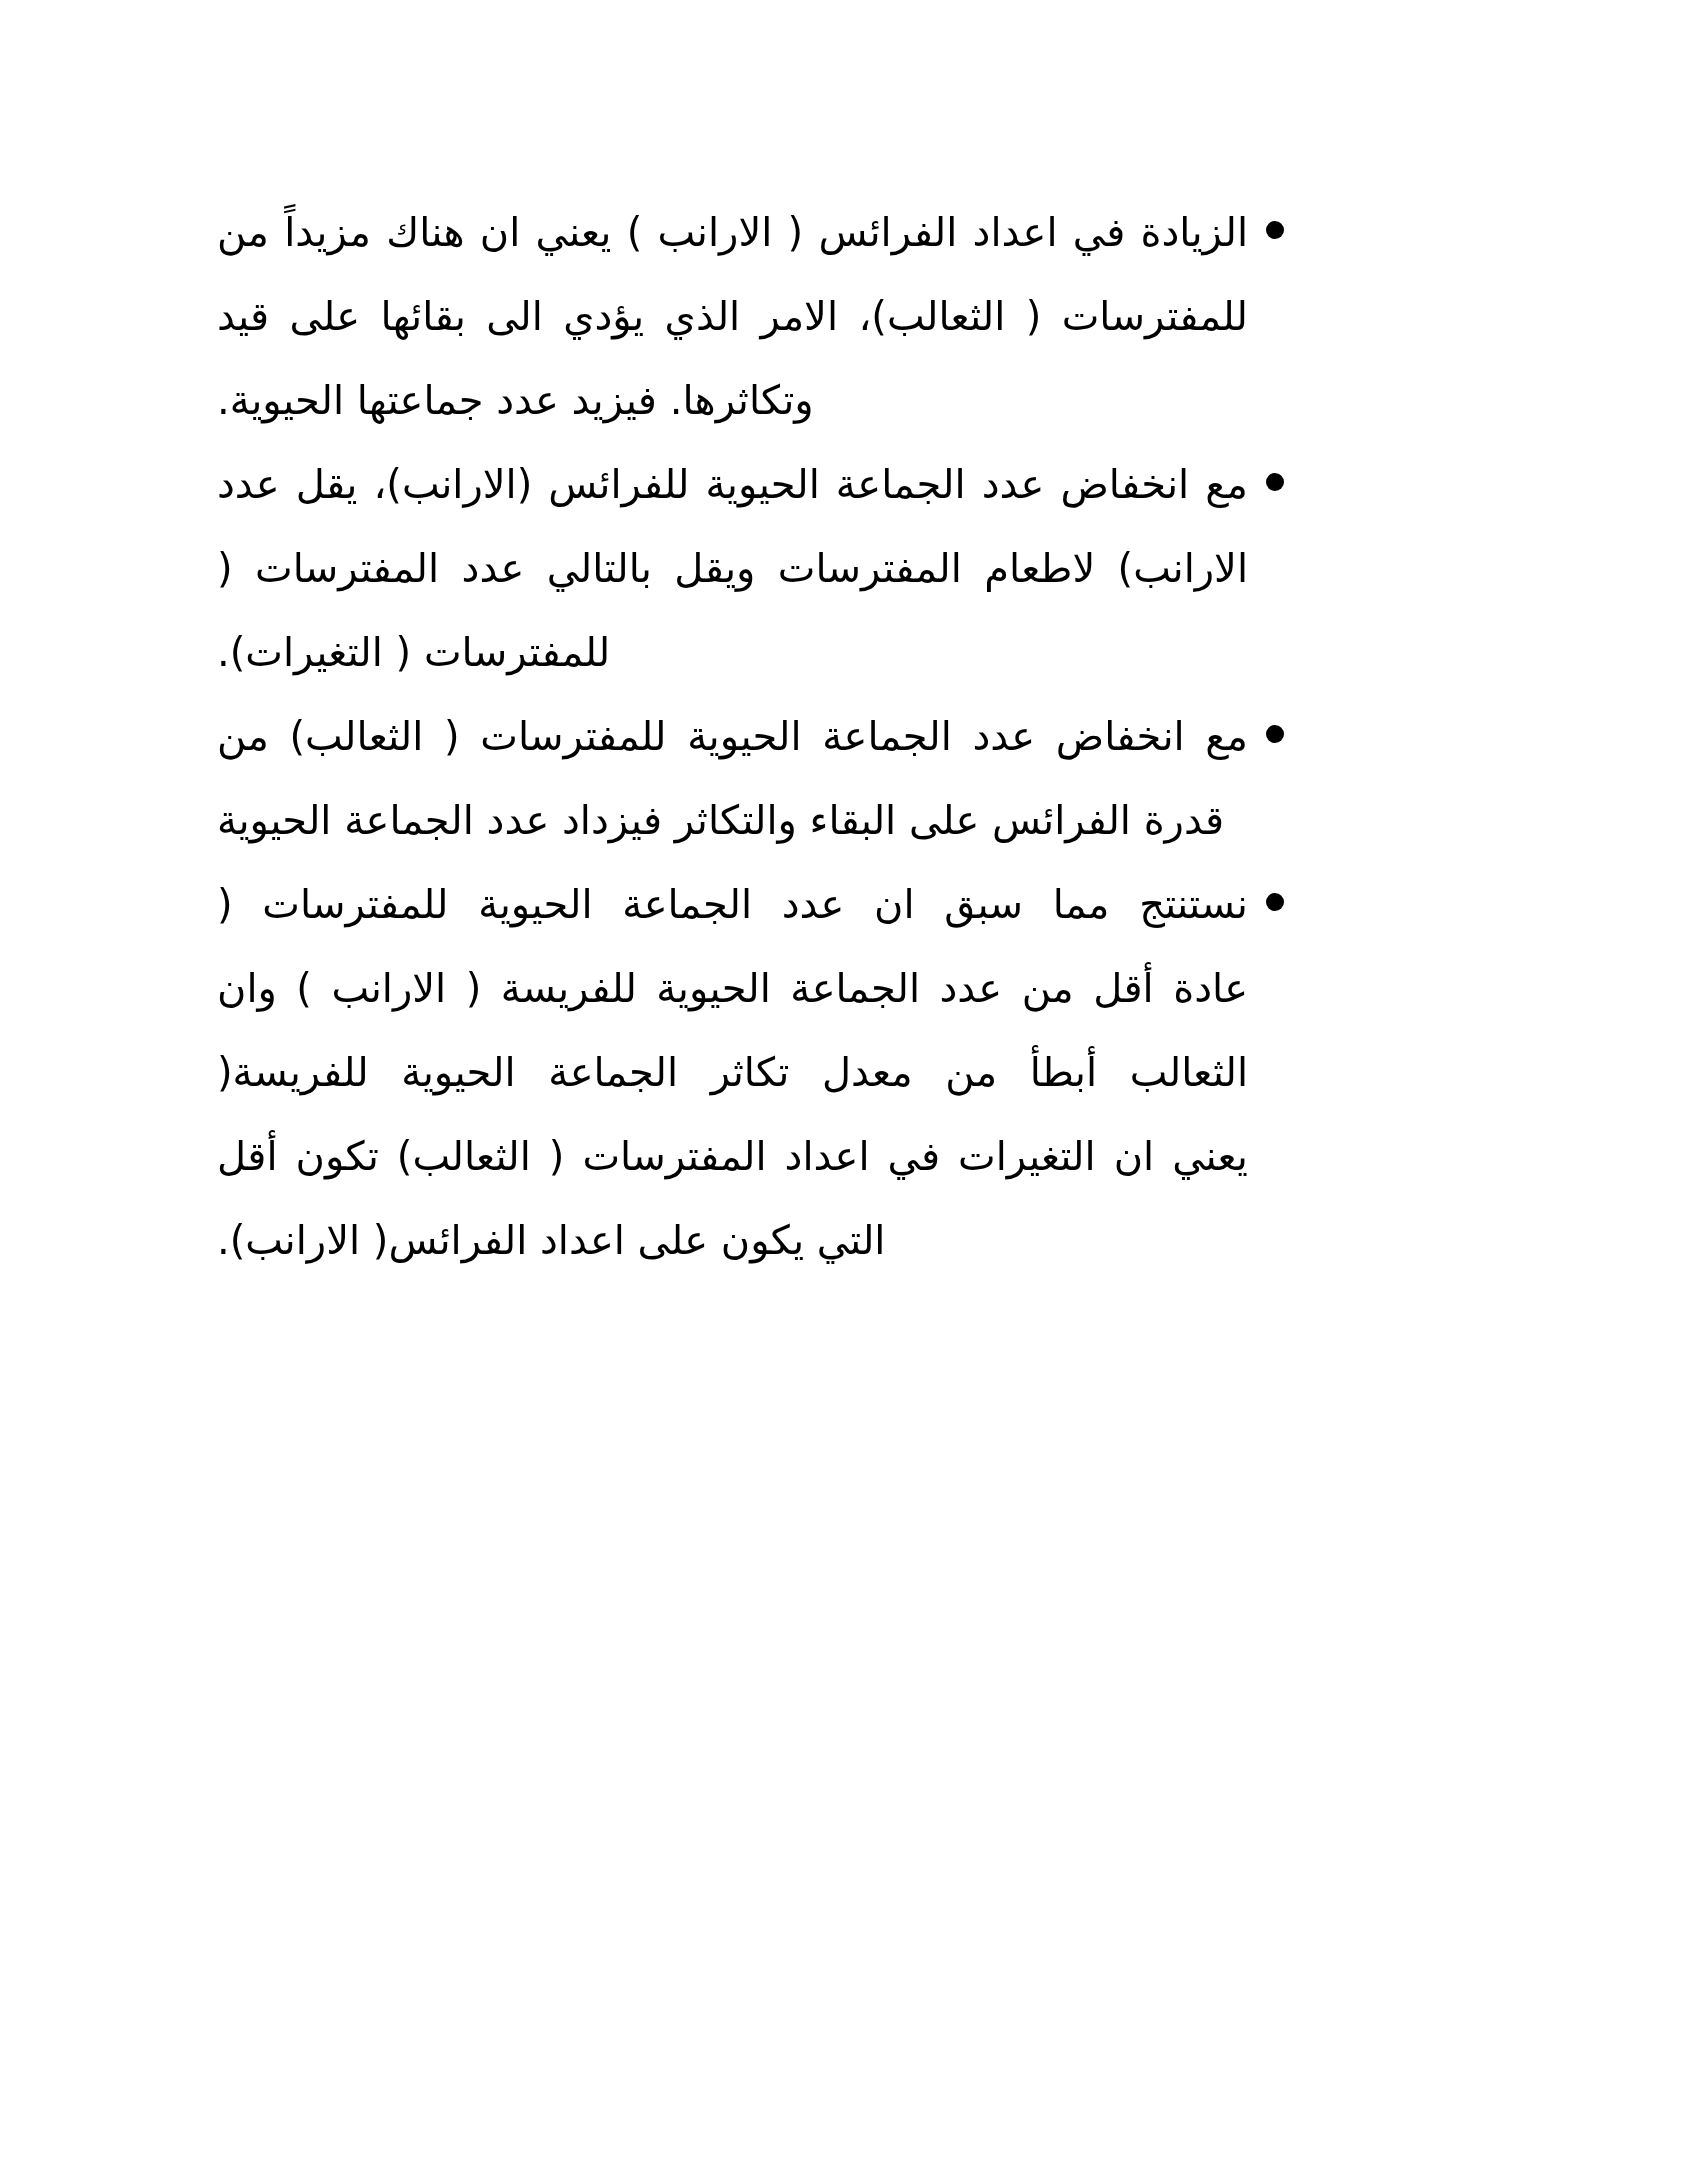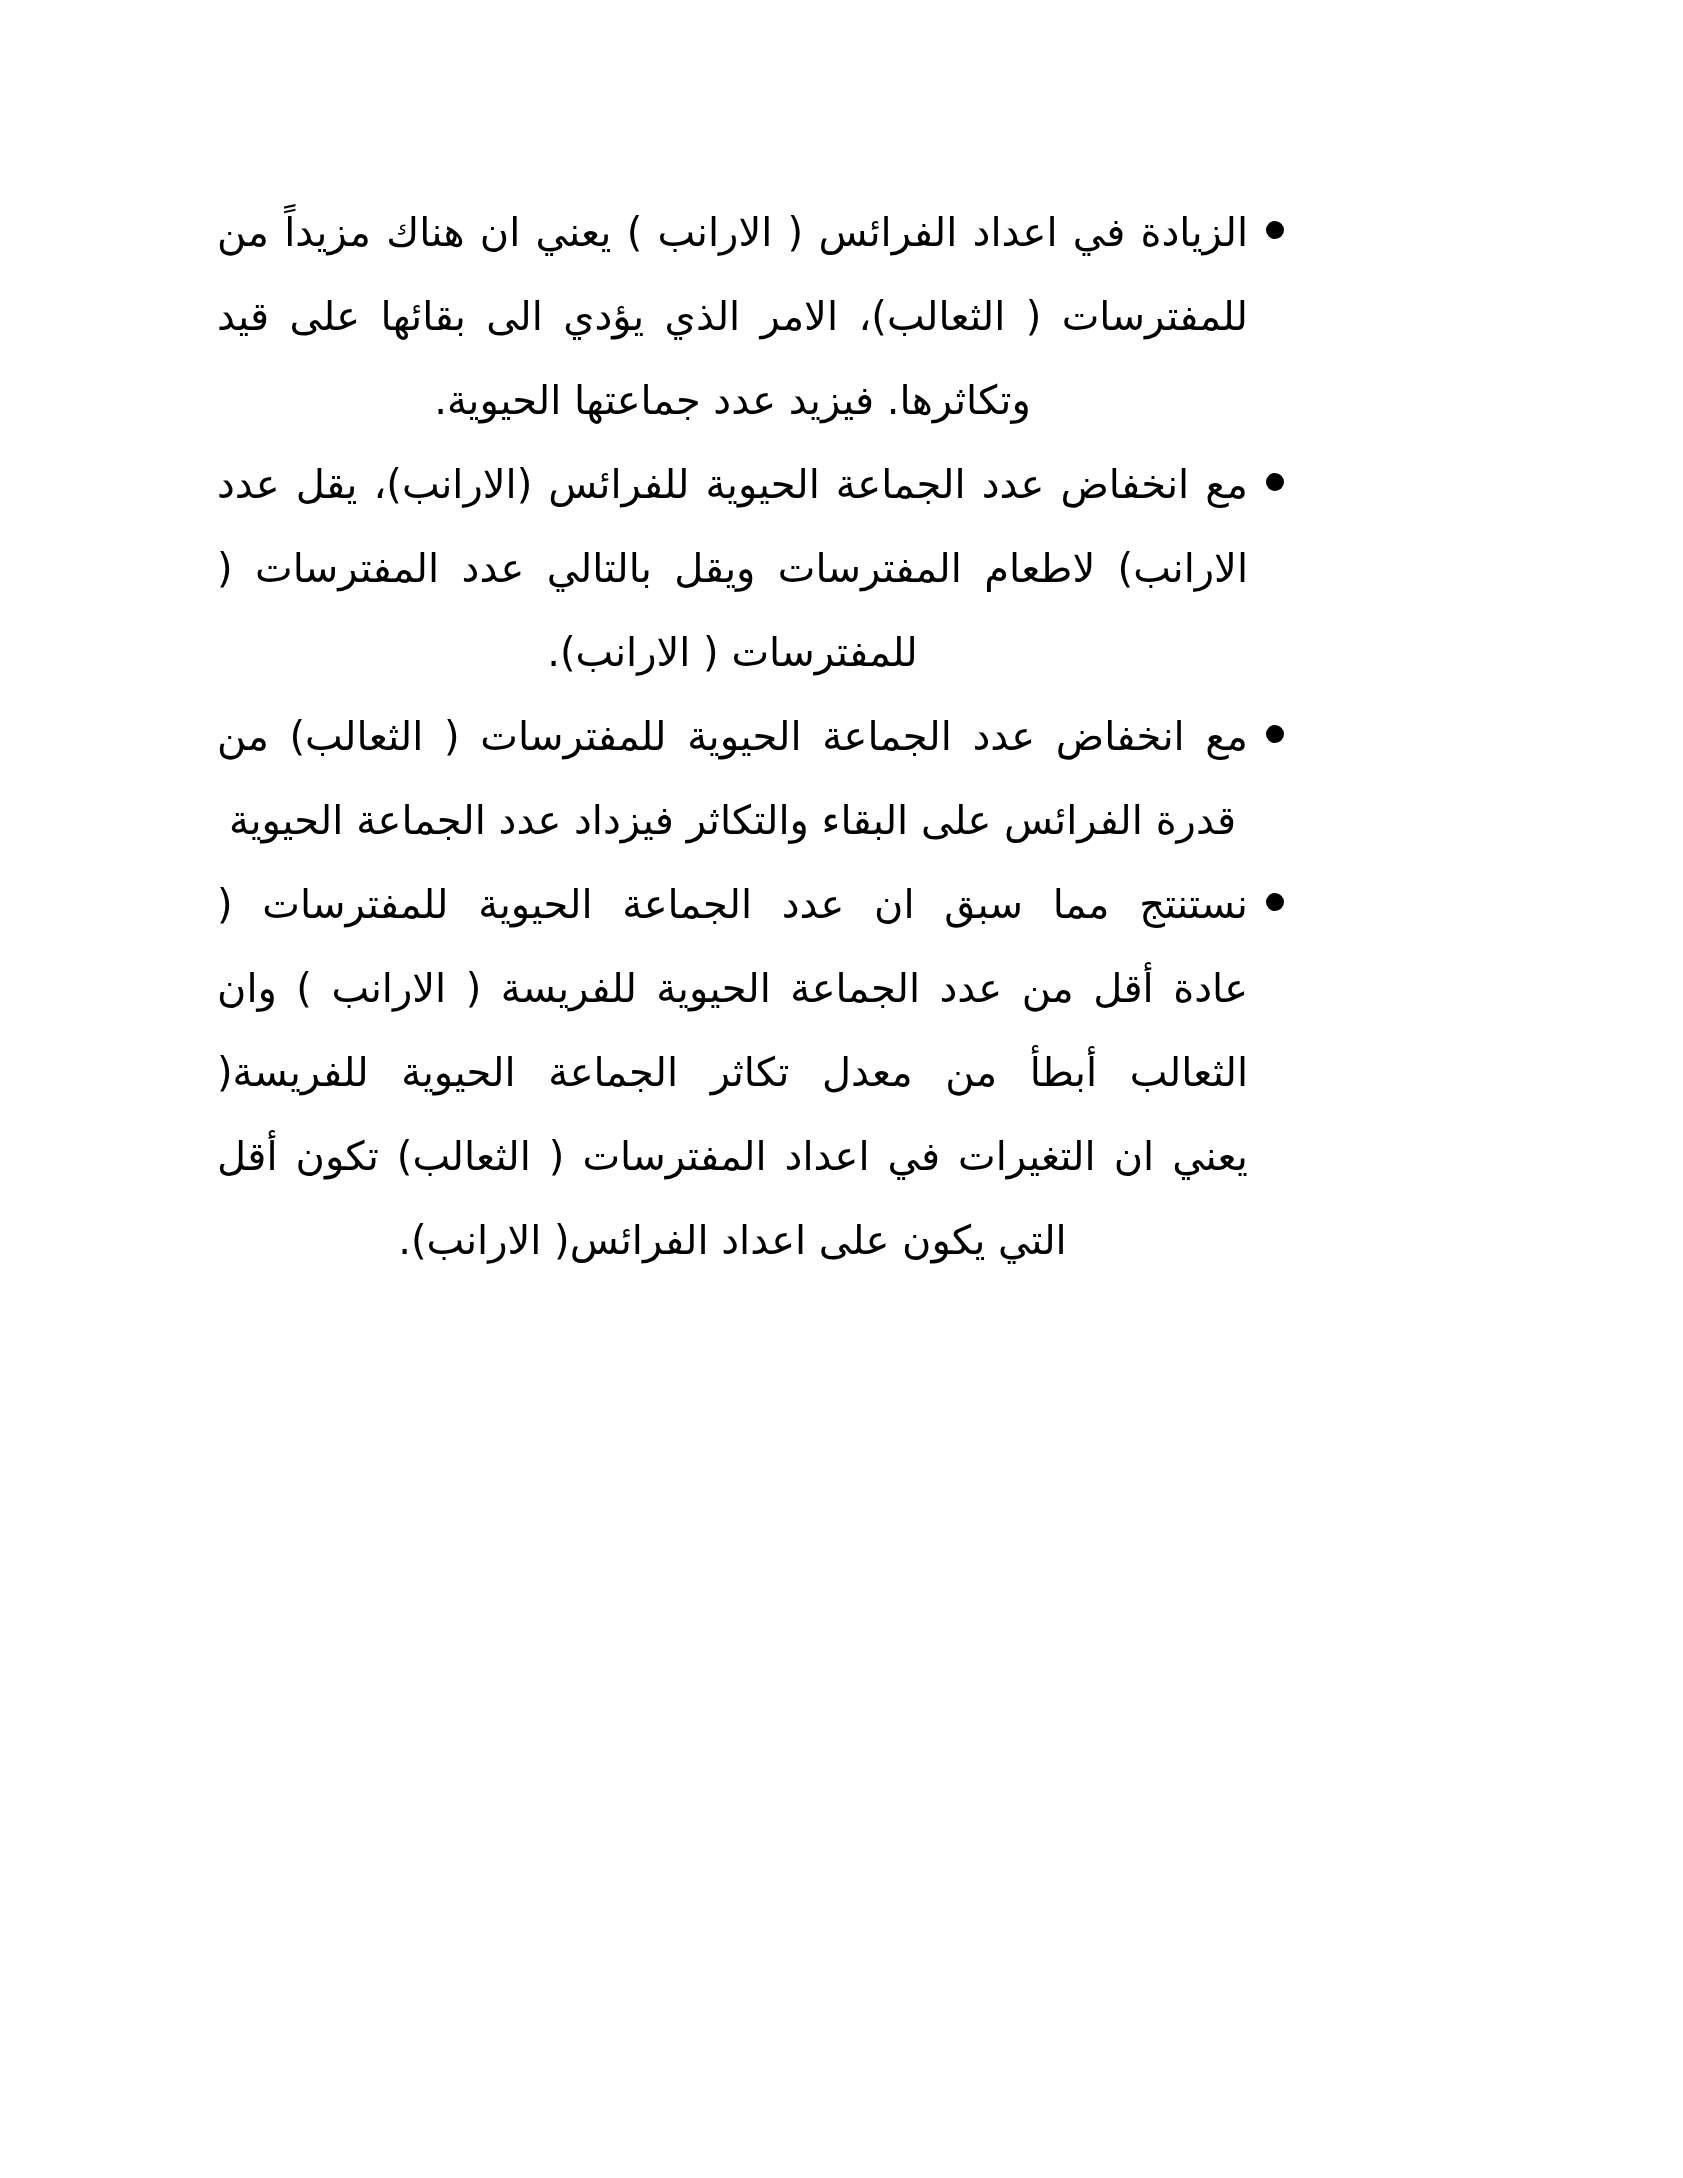--- a/index.html
+++ b/index.html
@@ -45,21 +45,21 @@
     line-height: 84px;
     height: 84px;
     overflow: hidden;
     color: #000000;
   }
   .line.full {
     text-align: justify;
     text-align-last: justify;
   }
   .line.natural {
-    text-align: center;
+    text-align: left;
   }
 </style>
 </head>
 <body>
 
 <div class="page">
   <div class="content">
 
     <div class="bullet-item">
       <div class="marker-col">
@@ -72,21 +72,21 @@
       </div>
     </div>
 
     <div class="bullet-item">
       <div class="marker-col">
         <div class="bullet-dot"></div>
       </div>
       <div class="lines">
         <div class="line full">مع انخفاض عدد الجماعة الحيوية للفرائس (الارانب)، يقل عدد الفرائس (</div>
         <div class="line full">الارانب) لاطعام المفترسات ويقل بالتالي عدد المفترسات ( الثعالب) التي</div>
-        <div class="line natural">للمفترسات ( الارانب).</div>
+        <div class="line natural">للمفترسات ( التغيرات).</div>
       </div>
     </div>
 
     <div class="bullet-item">
       <div class="marker-col">
         <div class="bullet-dot"></div>
       </div>
       <div class="lines">
         <div class="line full">مع انخفاض عدد الجماعة الحيوية للمفترسات ( الثعالب) من جديد تزداد</div>
         <div class="line natural">قدرة الفرائس على البقاء والتكاثر فيزداد عدد الجماعة الحيوية للفرائس.</div>

